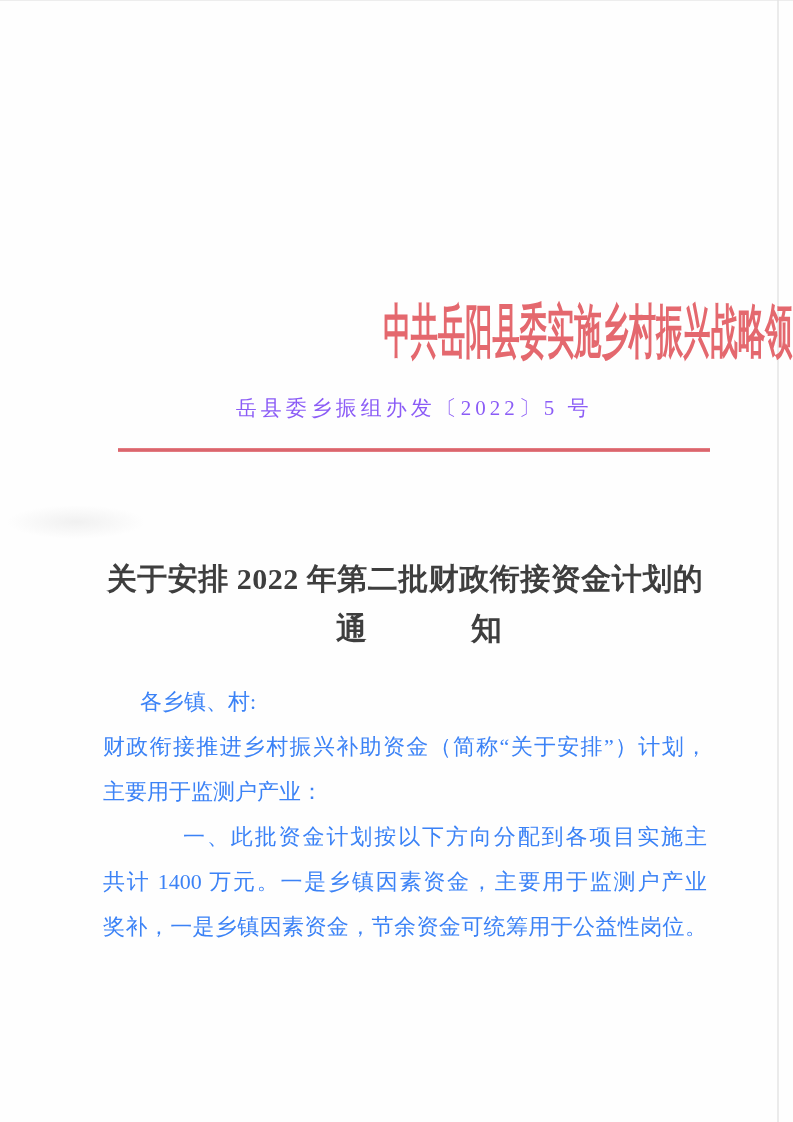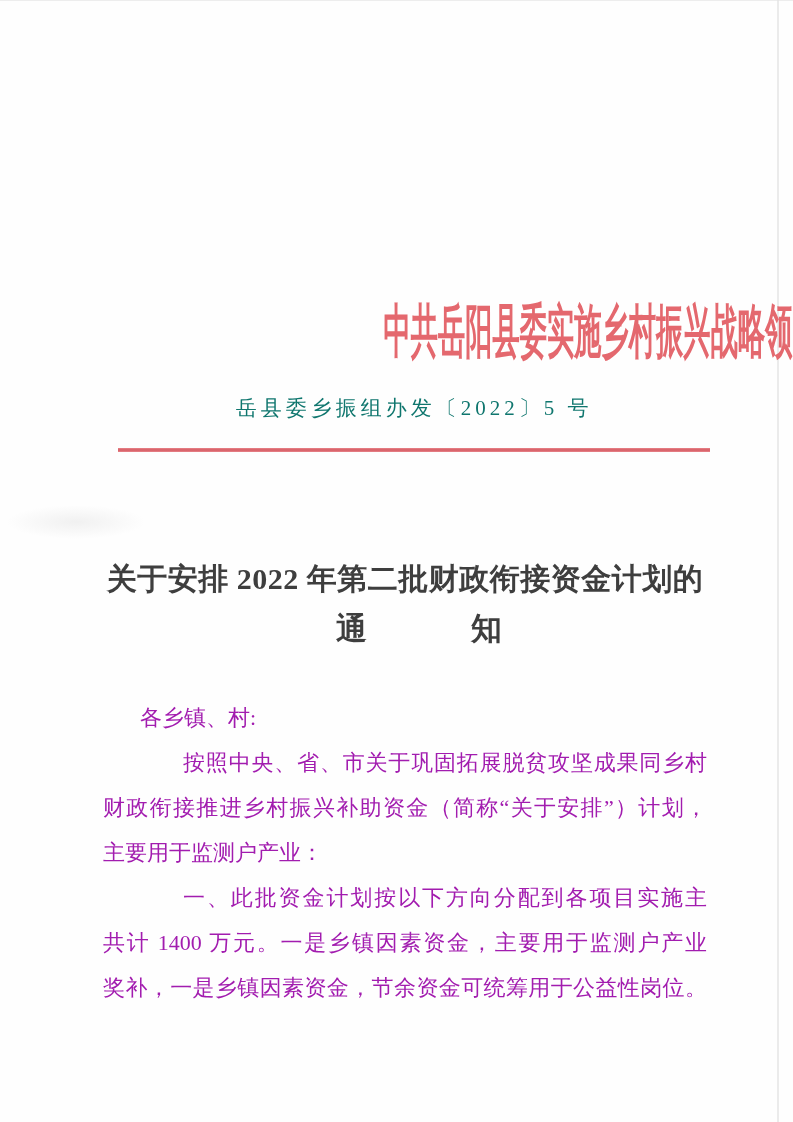--- a/index.html
+++ b/index.html
@@ -37,21 +37,21 @@
     color: #e4686e;
     letter-spacing: 0px;
     transform: translateX(30px) scaleX(0.47) scaleY(1.0);
     transform-origin: center center;
   }
   .doc-number {
     position: absolute; top: 394px; left: 118px; width: 592px;
     text-align: center;
     font-size: 21px;
     letter-spacing: 4px;
-    color: #0f766e;
+    color: #8b5cf6;
   }
   .red-line {
     position: absolute; top: 448px; left: 118px; width: 592px; height: 4px;
     background: linear-gradient(to bottom, #e8858b, #d55b63, #e8858b);
   }
   
   .notice-title {
     position: absolute; top: 558px; left: 103px; width: 604px;
     color: #3e3e3e;
     font-weight: 700;
@@ -67,22 +67,22 @@
     margin-top: 8px;
     display: flex;
     justify-content: center;
     gap: 104px;
     font-size: 31px;
     line-height: 42px;
     transform: translateX(14px);
   }
   
   .doc-body {
-    position: absolute; top: 695px; left: 103px; width: 604px;
-    color: #a21caf;
+    position: absolute; top: 679px; left: 103px; width: 604px;
+    color: #3b82f6;
     font-size: 22px;
   }
   .bline {
     height: 45px;
     line-height: 45px;
     white-space: nowrap;
   }
   .bline.just {
     white-space: normal;
     text-align: justify;
@@ -113,21 +113,20 @@
   <div class="notice-title">
     <div class="notice-title-line1">关于安排 2022 年第二批财政衔接资金计划的</div>
     <div class="notice-title-line2">
       <span>通</span>
       <span>知</span>
     </div>
   </div>
 
   <div class="doc-body">
       <div class="bline ind-sal">各乡镇、村:</div>
-      <div class="bline just ind-para">按照中央、省、市关于巩固拓展脱贫攻坚成果同乡村</div>
       <div class="bline just">财政衔接推进乡村振兴补助资金（简称“关于安排”）计划，</div>
       <div class="bline">主要用于监测户产业：</div>
       <div class="bline just ind-para">一、此批资金计划按以下方向分配到各项目实施主体，</div>
       <div class="bline just">共计 1400 万元。一是乡镇因素资金，主要用于监测户产业</div>
       <div class="bline just">奖补，一是乡镇因素资金，节余资金可统筹用于公益性岗位。</div>
     </div>
 
 </div>
 
 </body></html>

